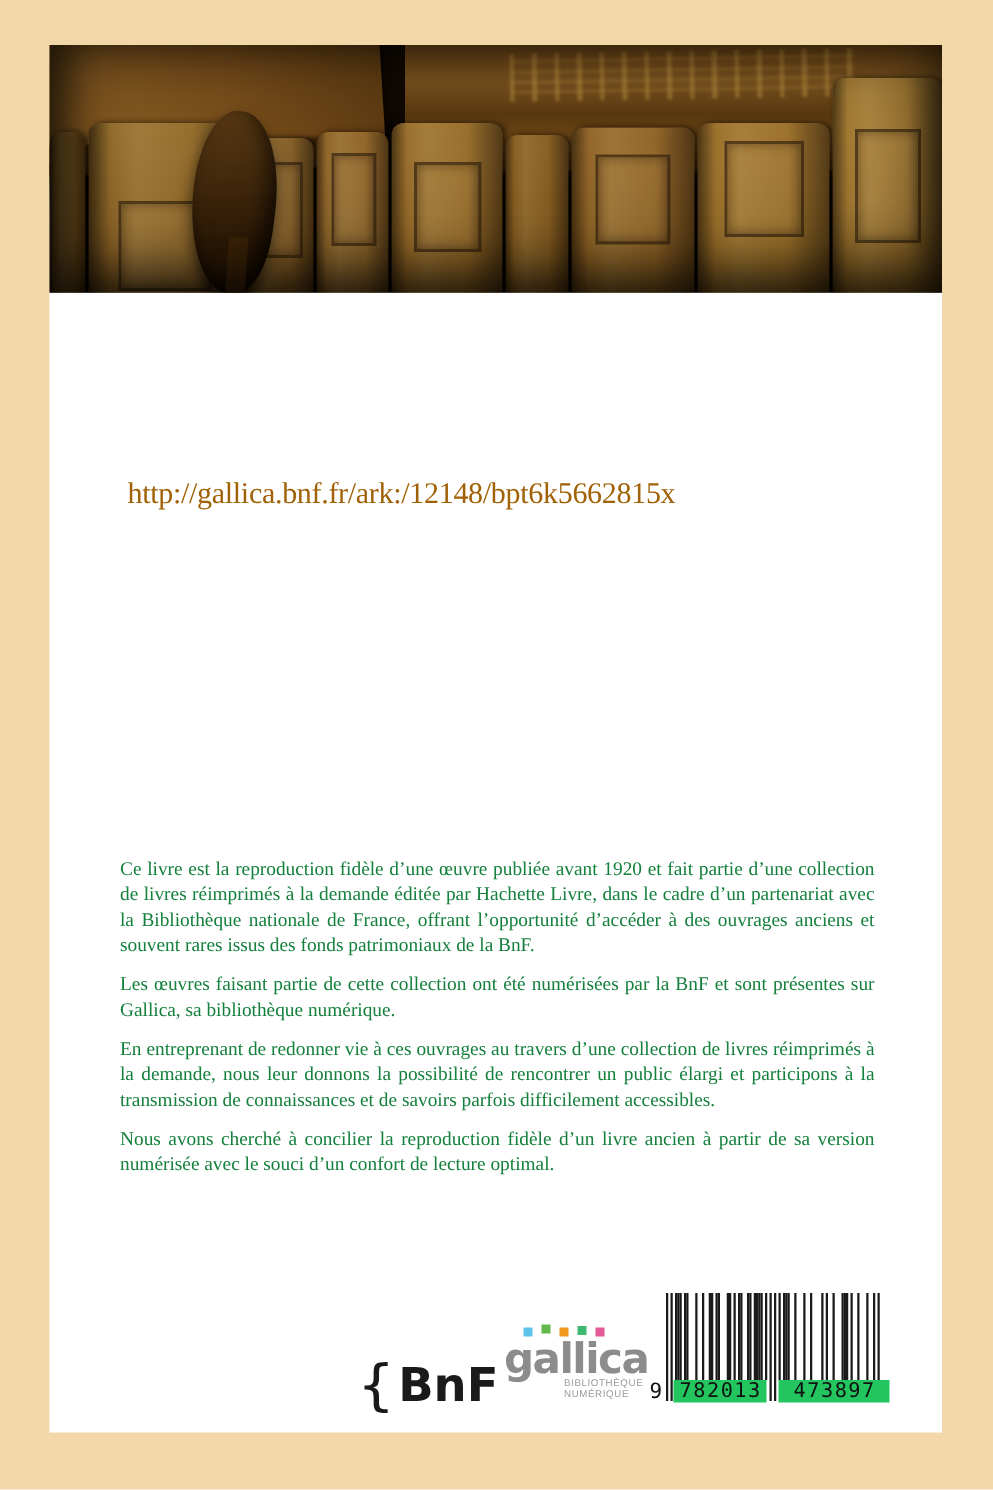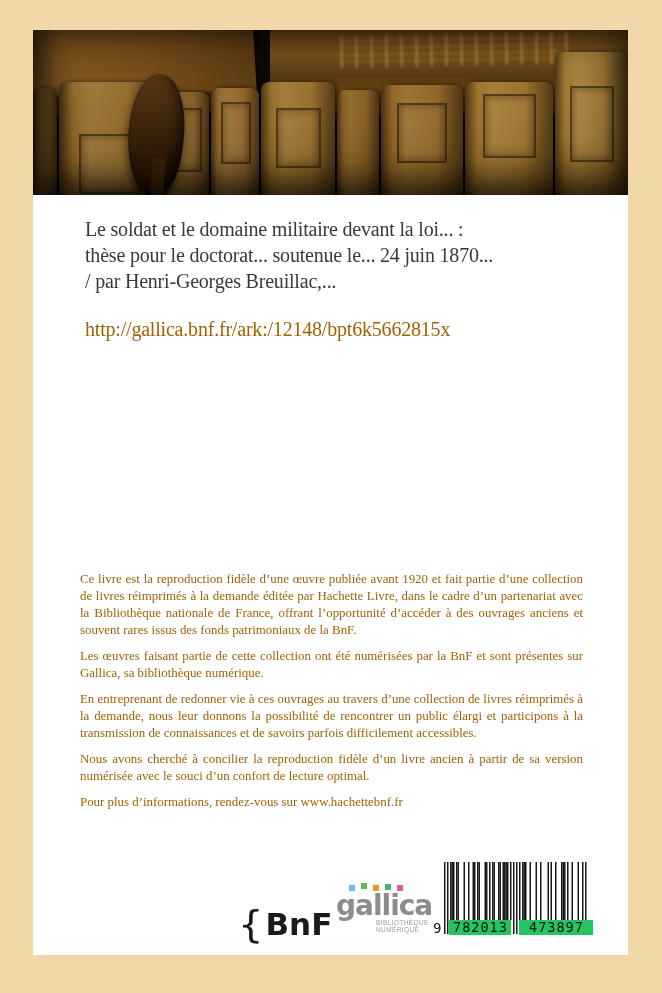--- a/index.html
+++ b/index.html
@@ -91,21 +91,21 @@
     position:absolute;left:52px;top:186px;width:488px;
     font-size:20px;line-height:26px;letter-spacing:-.2px;color:#3c3833;
     white-space:pre-line;
   }
   .url{
     position:absolute;left:52px;top:288px;
     font-size:20px;color:#a16207;letter-spacing:-.2px;
   }
   .desc{position:absolute;left:47px;top:541px;width:503px;}
   .desc p{
-    margin:0 0 9px;font-size:12.9px;line-height:17px;color:#a16207;
+    margin:0 0 9px;font-size:12.9px;line-height:17px;color:#15803d;
     text-align:justify;
   }
 
   
   .hachette{
     position:absolute;left:50px;top:873px;display:flex;align-items:flex-start;gap:6px;
     color:#1d1d1b;font-family:"Liberation Sans",sans-serif;
   }
   .h-brand{font-size:27px;line-height:25px;letter-spacing:-.5px;}
   .h-division{font-size:13.5px;letter-spacing:1.6px;margin-top:2px;}
@@ -173,31 +173,27 @@
     <div class="vb vb-h">
         <div class="label"></div>
       </div>
     <div class="vb vb-i">
         <div class="label"></div>
       </div>
     <div class="ph-flap"></div>
     <div class="ph-strap"></div>
   </div>
 
-  <div class="title">Le soldat et le domaine militaire devant la loi... :
-thèse pour le doctorat... soutenue le... 24 juin 1870...
-/ par Henri-Georges Breuillac,...</div>
   <div class="url">http://gallica.bnf.fr/ark:/12148/bpt6k5662815x</div>
 
   <div class="desc">
     <p>Ce livre est la reproduction fidèle d’une œuvre publiée avant 1920 et fait partie d’une collection de livres réimprimés à la demande éditée par Hachette Livre, dans le cadre d’un partenariat avec la Bibliothèque nationale de France, offrant l’opportunité d’accéder à des ouvrages anciens et souvent rares issus des fonds patrimoniaux de la BnF.</p>
     <p>Les œuvres faisant partie de cette collection ont été numérisées par la BnF et sont présentes sur Gallica, sa bibliothèque numérique.</p>
     <p>En entreprenant de redonner vie à ces ouvrages au travers d’une collection de livres réimprimés à la demande, nous leur donnons la possibilité de rencontrer un public élargi et participons à la transmission de connaissances et de savoirs parfois difficilement accessibles.</p>
     <p>Nous avons cherché à concilier la reproduction fidèle d’un livre ancien à partir de sa version numérisée avec le souci d’un confort de lecture optimal.</p>
-    <p>Pour plus d’informations, rendez-vous sur www.hachettebnf.fr</p>
   </div>
 
 
   <div class="bnf">
     <span class="bnf-brace">{</span>
     <span class="bnf-label">BnF</span>
   </div>
 
   <div class="gallica">
     <div class="g-dots">

